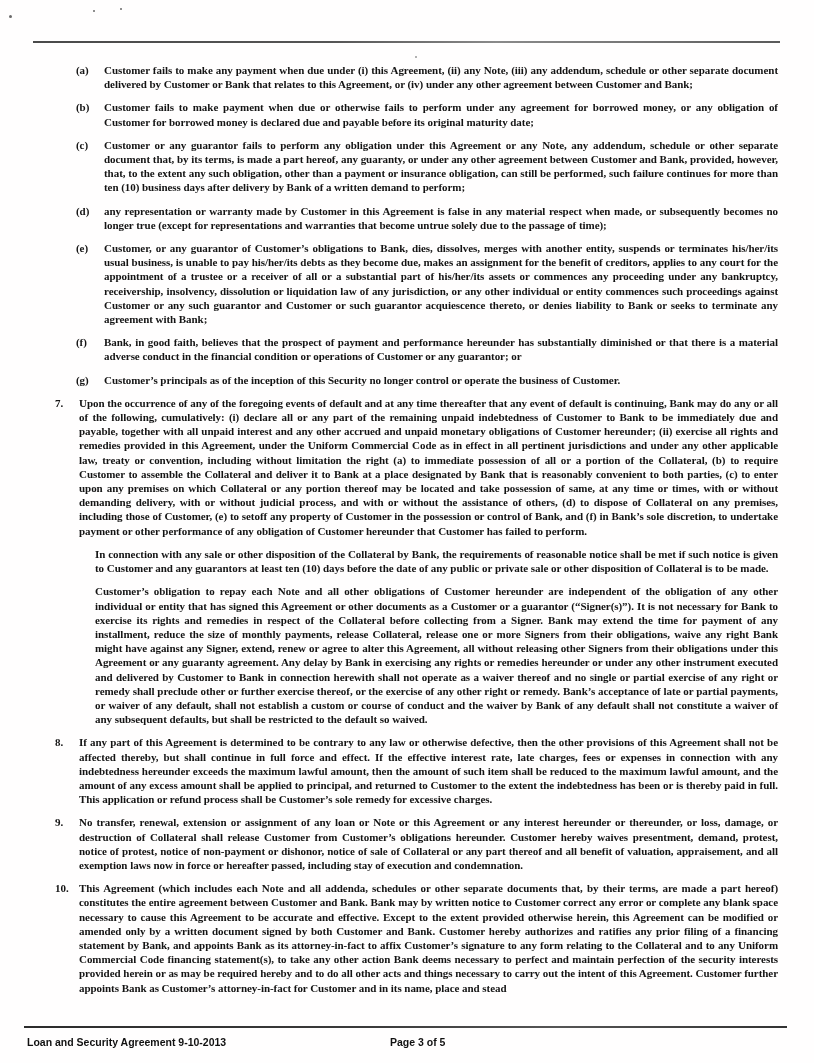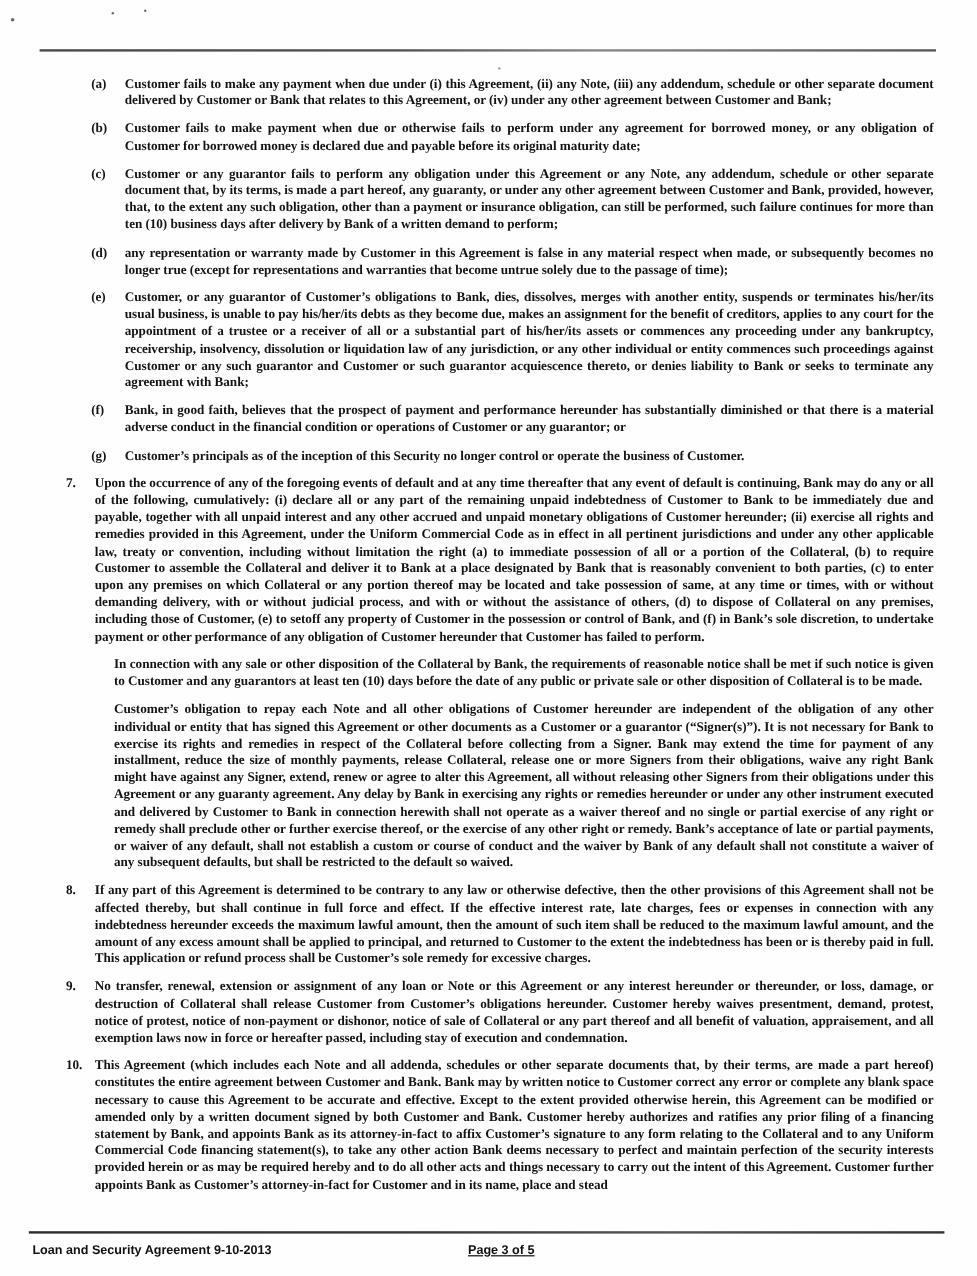--- a/index.html
+++ b/index.html
@@ -104,21 +104,20 @@
   }
   .footer-left {
     position: absolute;
     left: 27px;
     top: 0;
   }
   .footer-page {
     position: absolute;
     left: 390px;
     top: 0;
-    text-decoration: underline;
   }
 </style>
 </head>
 <body>
 
 <div class="page">
 
   <span class="speck s1"></span>
   <span class="speck s2"></span>
   <span class="speck s3"></span>

